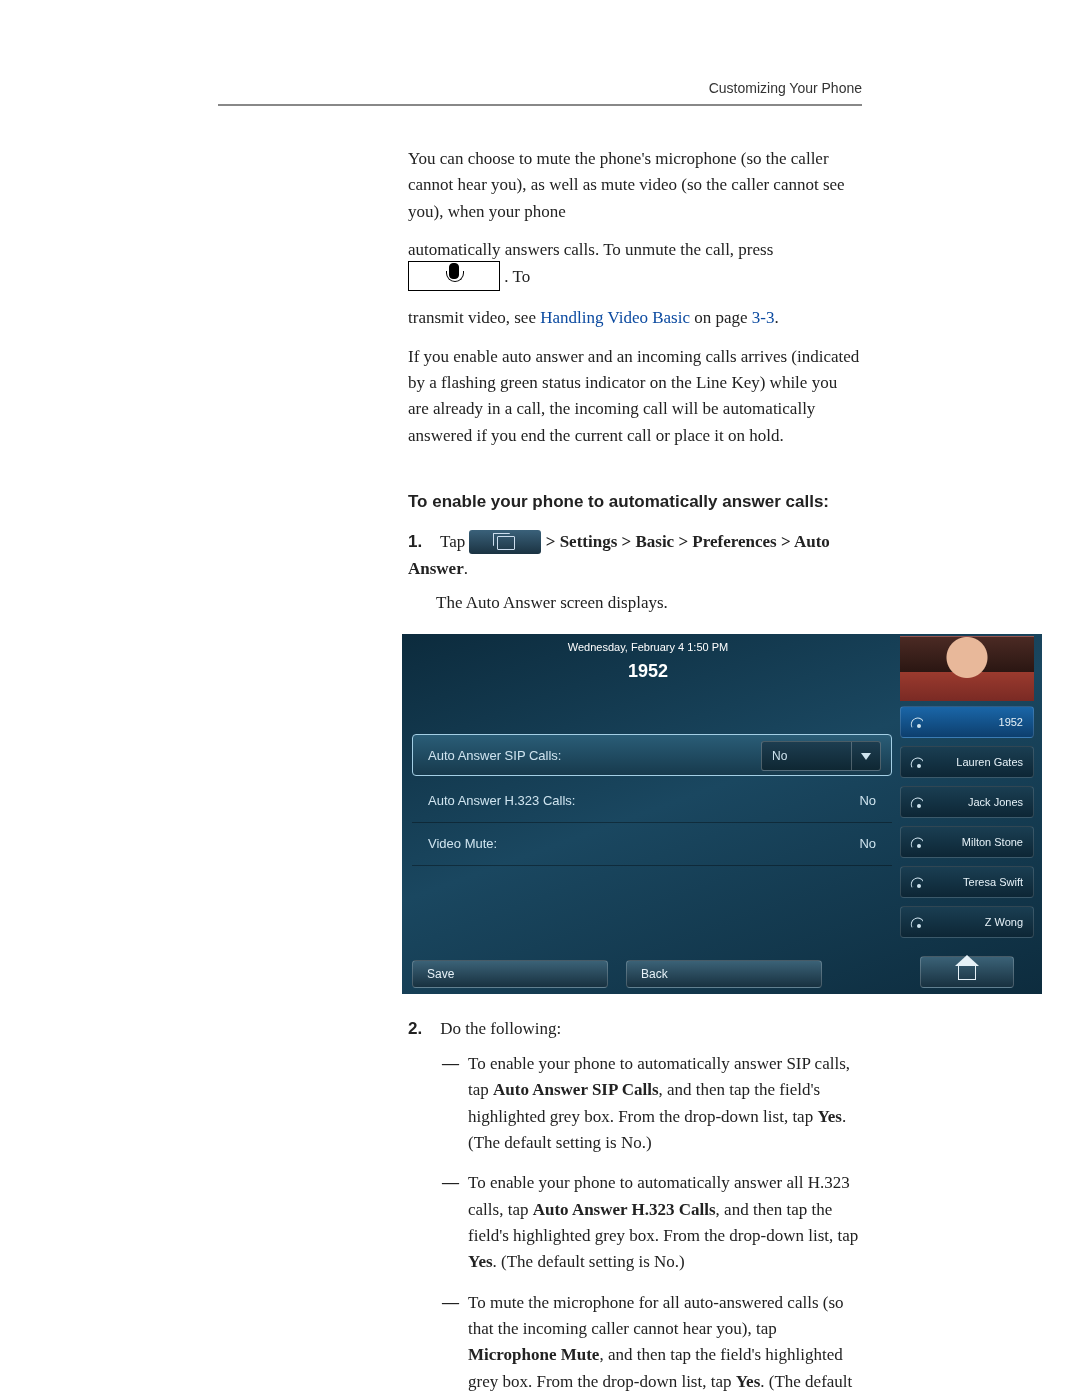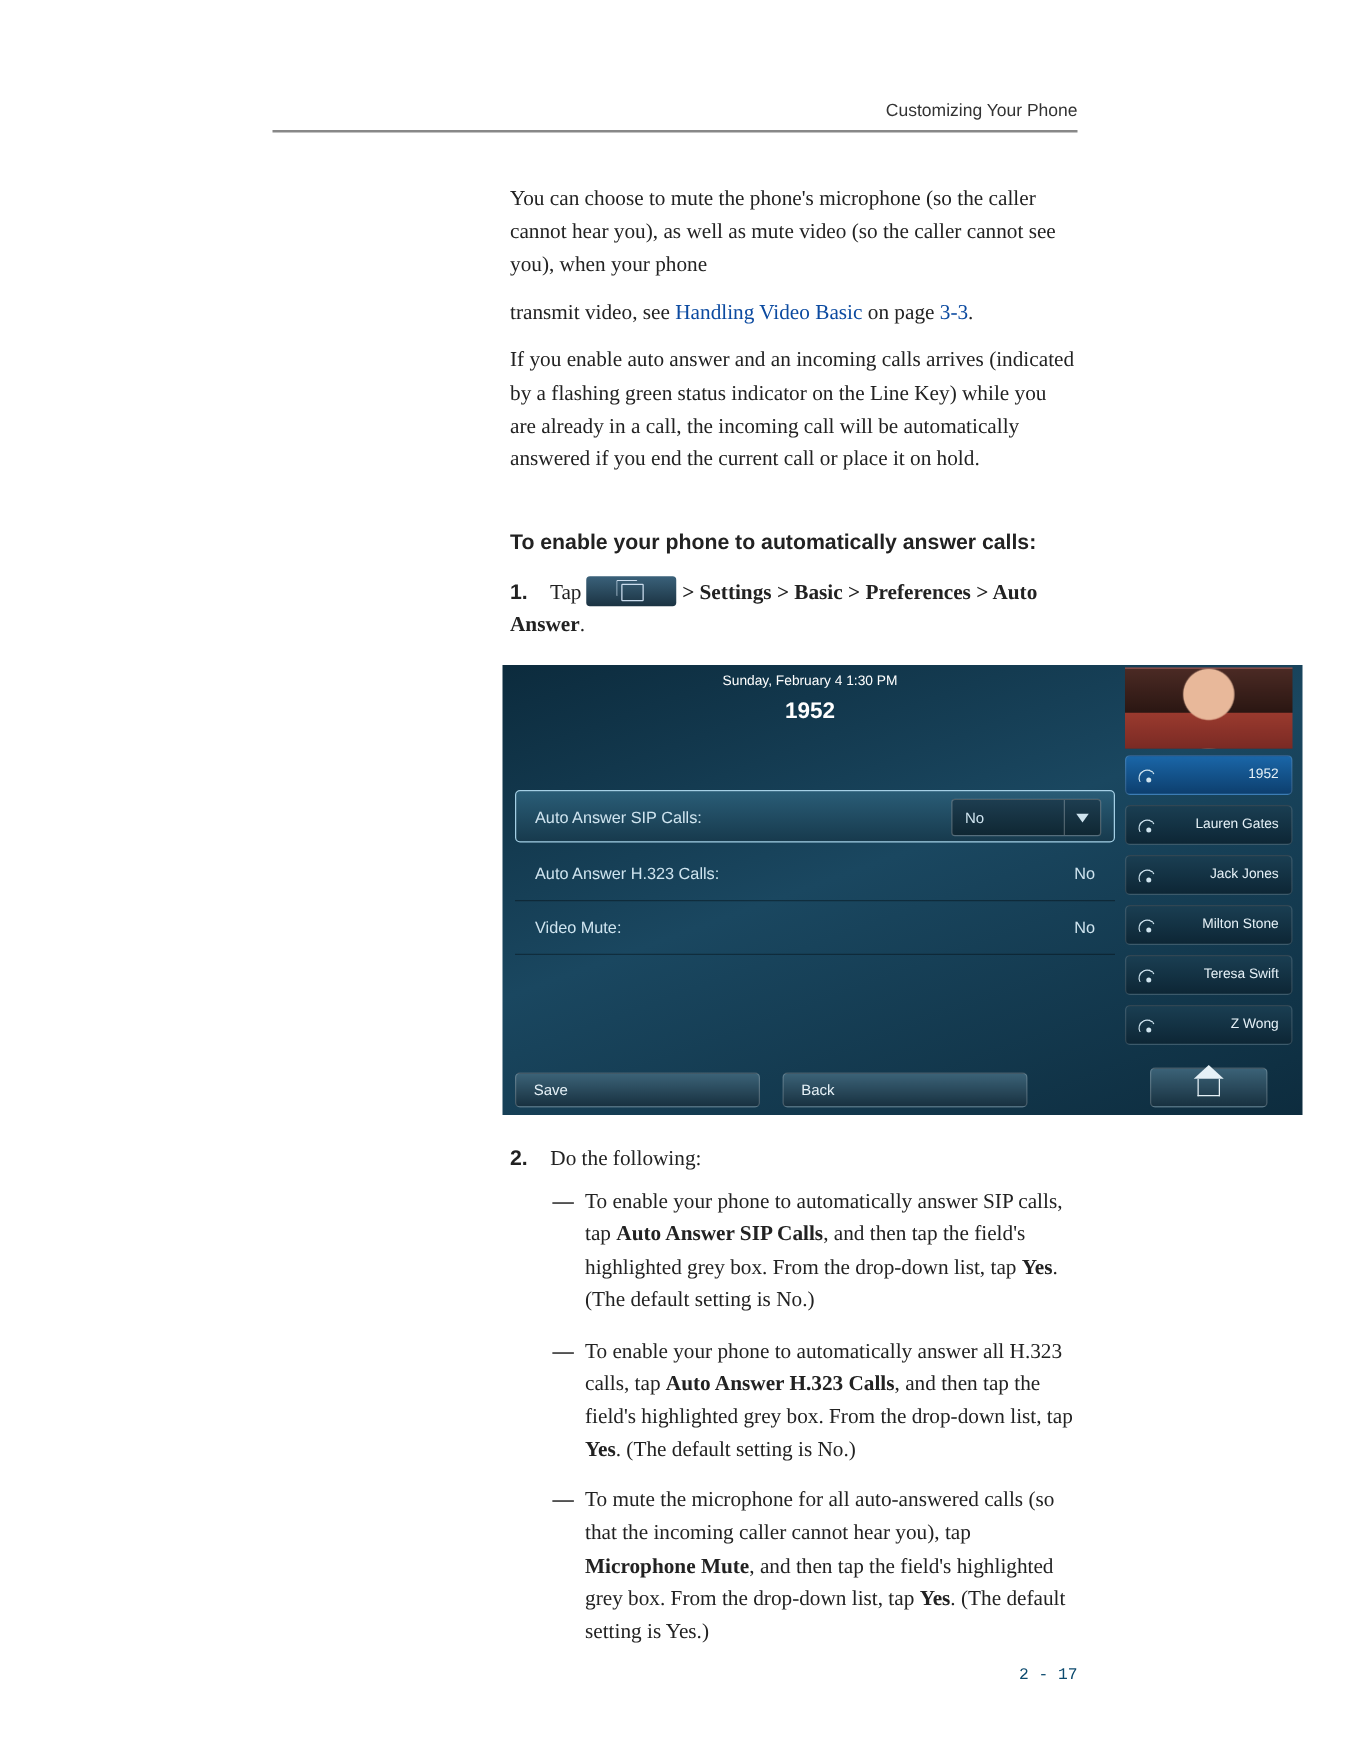--- a/index.html
+++ b/index.html
@@ -60,37 +60,43 @@
 </head>
 <body>
 
 <div class="page">
   <div class="header-section-title">Customizing Your Phone</div>
   <hr class="header-rule">
 
   <div class="body">
     <p>You can choose to mute the phone's microphone (so the caller cannot hear you), as well as mute video (so the caller cannot see you), when your phone</p>
     <p>
+      <span>automatically answers calls. To unmute the call, press </span>
+      <span class="inline-btn"><span class="mic-icon"></span></span>
+      <span>. To</span>
+    </p>
+    <p>
       <span>transmit video, see </span><span class="link">Handling Video Basic</span><span> on page </span><span class="link">3-3</span><span>.</span>
     </p>
     <p>If you enable auto answer and an incoming calls arrives (indicated by a flashing green status indicator on the Line Key) while you are already in a call, the incoming call will be automatically answered if you end the current call or place it on hold.</p>
 
     <div class="subheading">To enable your phone to automatically answer calls:</div>
 
     <ol class="step-list">
       <li>
         <span class="step-num">1.</span>
         <span>Tap </span>
         <span class="inline-icon-btn"></span>
         <span class="bold"> &gt; Settings &gt; Basic &gt; Preferences &gt; Auto Answer</span><span>.</span>
+        <div class="sub-desc">The Auto Answer screen displays.</div>
 
         
         <div class="phone">
           <div class="phone-top">
-            <span class="date">Sunday, February 4  1:30 PM</span>
+            <span class="date">Wednesday, February 4  1:50 PM</span>
             <span class="num">1952</span>
           </div>
           <div class="video-thumb"></div>
 
           <div class="settings-list">
             <div class="setting-row selected">
               <span class="label">Auto Answer SIP Calls:</span>
 
               <div class="dropdown">
                 <span>No</span>

